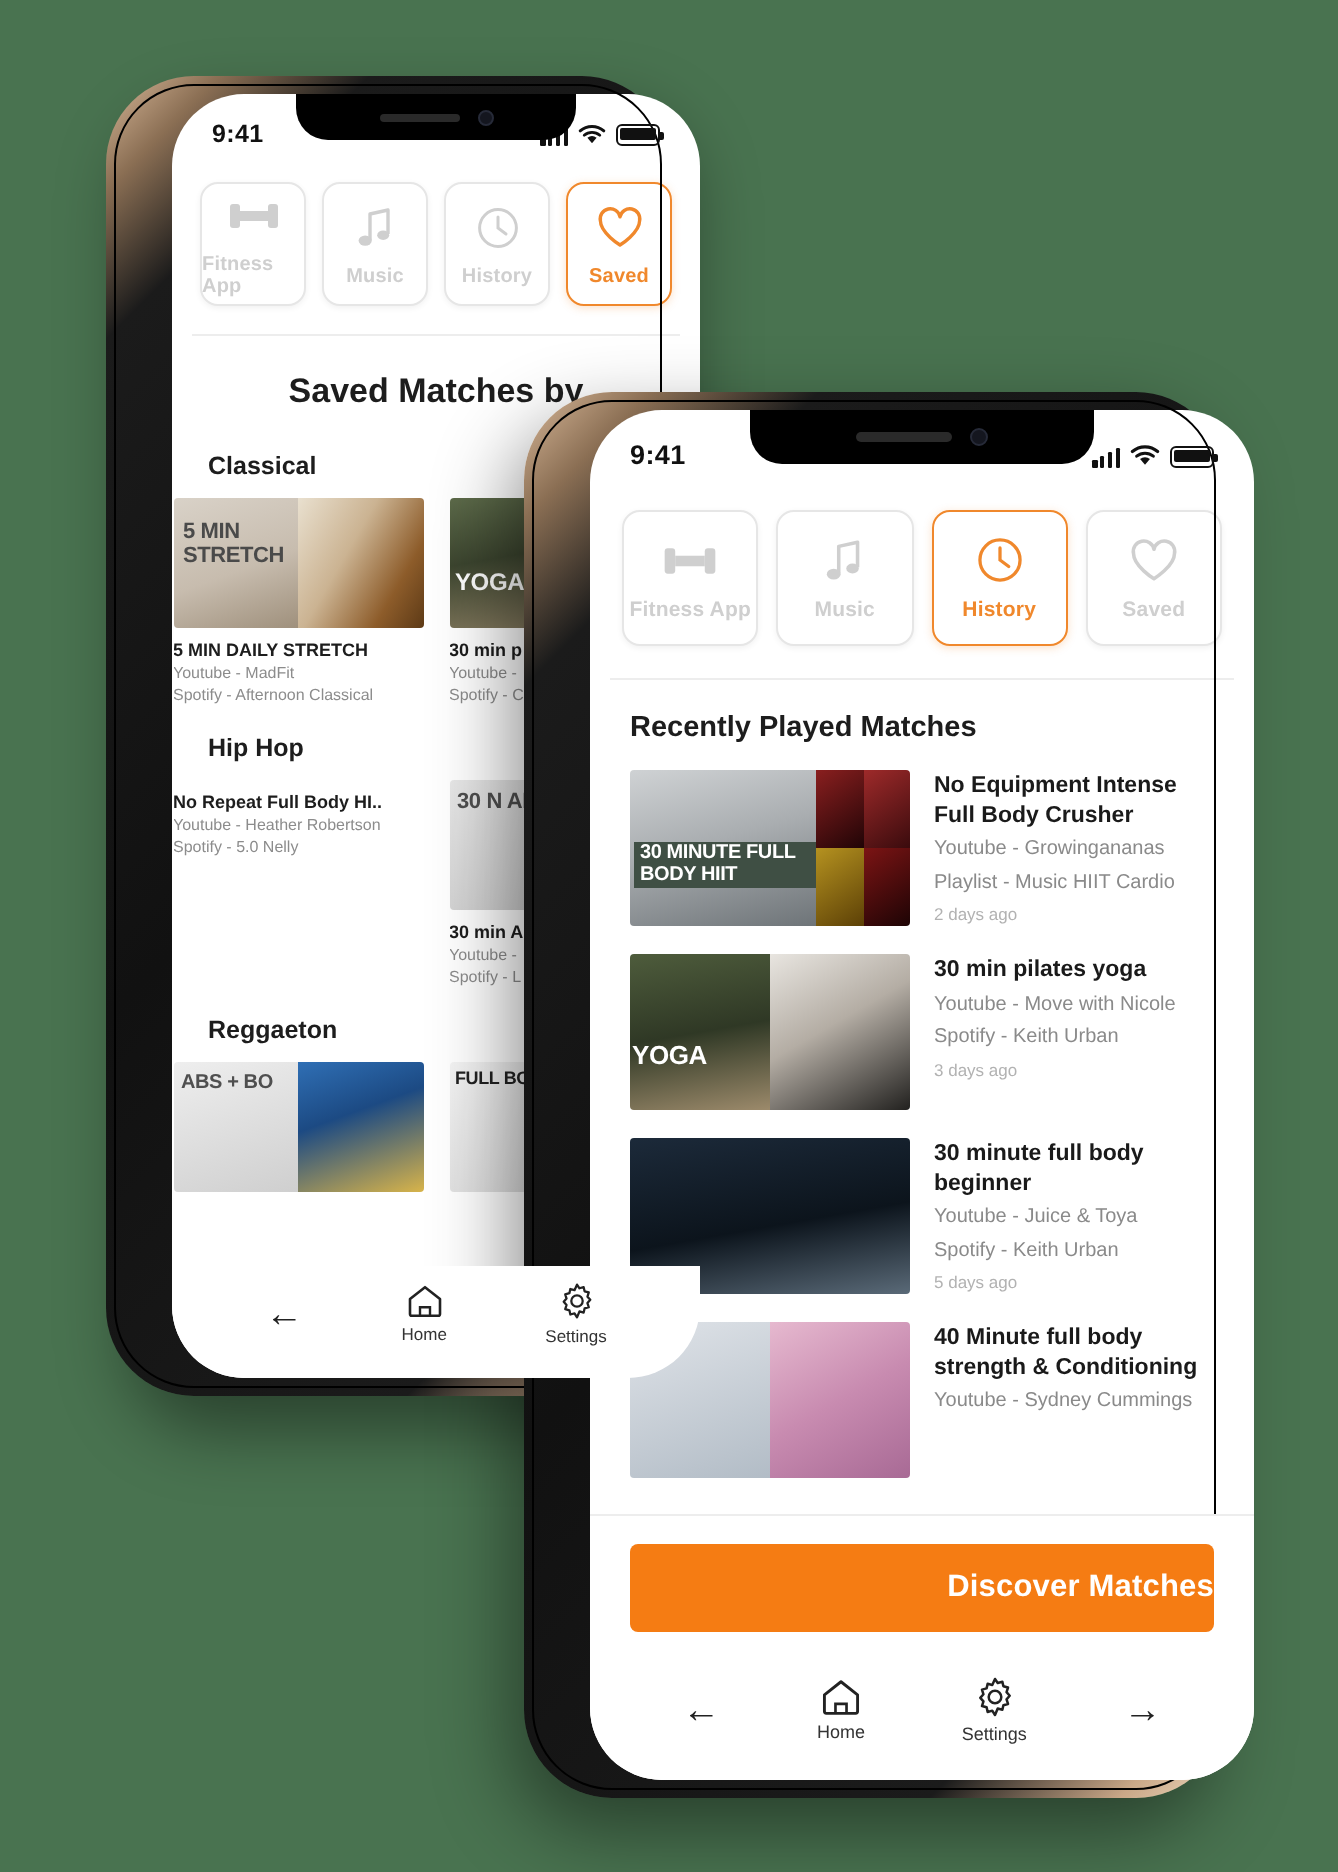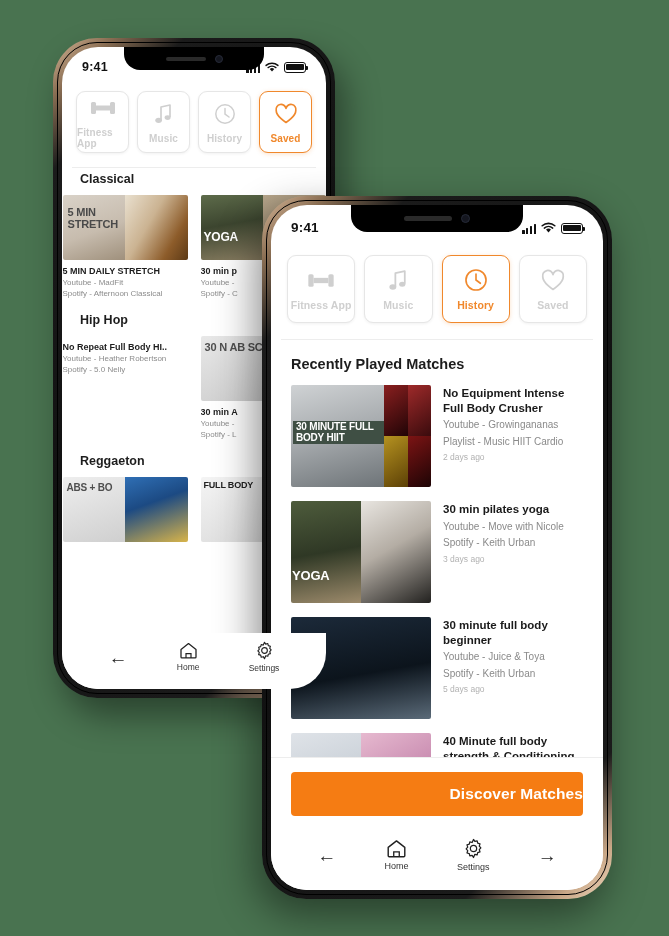--- a/index.html
+++ b/index.html
@@ -49,20 +49,21 @@
     z-index: 5;
   }
 
   .screen {
     position: relative;
     width: 100%;
     height: 100%;
     background: #fff;
     border-radius: 36px;
     overflow: hidden;
+    margin-left: 24px;
   }
 
   
   .notch {
     position: absolute;
     top: 0;
     left: 50%;
     transform: translateX(-50%);
     background: #000;
     border-bottom-left-radius: 16px;
@@ -237,21 +238,21 @@
   }
   .played-list { display: flex; flex-direction: column; }
   .played-item {
     display: flex;
     gap: 12px;
     padding-bottom: 14px;
   }
   .played-thumb {
     flex: 0 0 140px;
     width: 140px;
-    height: 102px;
+    height: 78px;
     border-radius: 2px;
     display: flex;
     overflow: hidden;
   }
   .played-text { flex: 1; min-width: 0; padding-top: 1px; }
   .played-title {
     font-size: 11.5px;
     font-weight: bold;
     color: #1a1a1a;
     line-height: 1.28;
@@ -421,20 +422,21 @@
             <path d="M12 19.5S2.2 13.4 2.2 7.4A5 5 0 0 1 12 5.4a5 5 0 0 1 9.8 2c0 6-9.8 12.1-9.8 12.1Z" stroke="#f0882c" stroke-width="1.7" fill="none" stroke-linejoin="round"></path>
           </svg>
         </span>
         <span class="tab-label">Saved</span>
       </div>
     </div>
 
     <div class="divider"></div>
 
     <div class="back-body">
+      <div class="page-title">Saved Matches by</div>
 
       <div class="genre-title">Classical</div>
       <div class="card-row">
         <div class="card">
           <div class="card-thumb">
             <div class="thumb-half art art-stretch">
               <span class="art-label" style="left:5px;top:12px;font-size:11px;color:#4a4a4a">5 MIN STRETCH</span>
             </div>
             <div class="thumb-half art art-violin"></div>
           </div>

